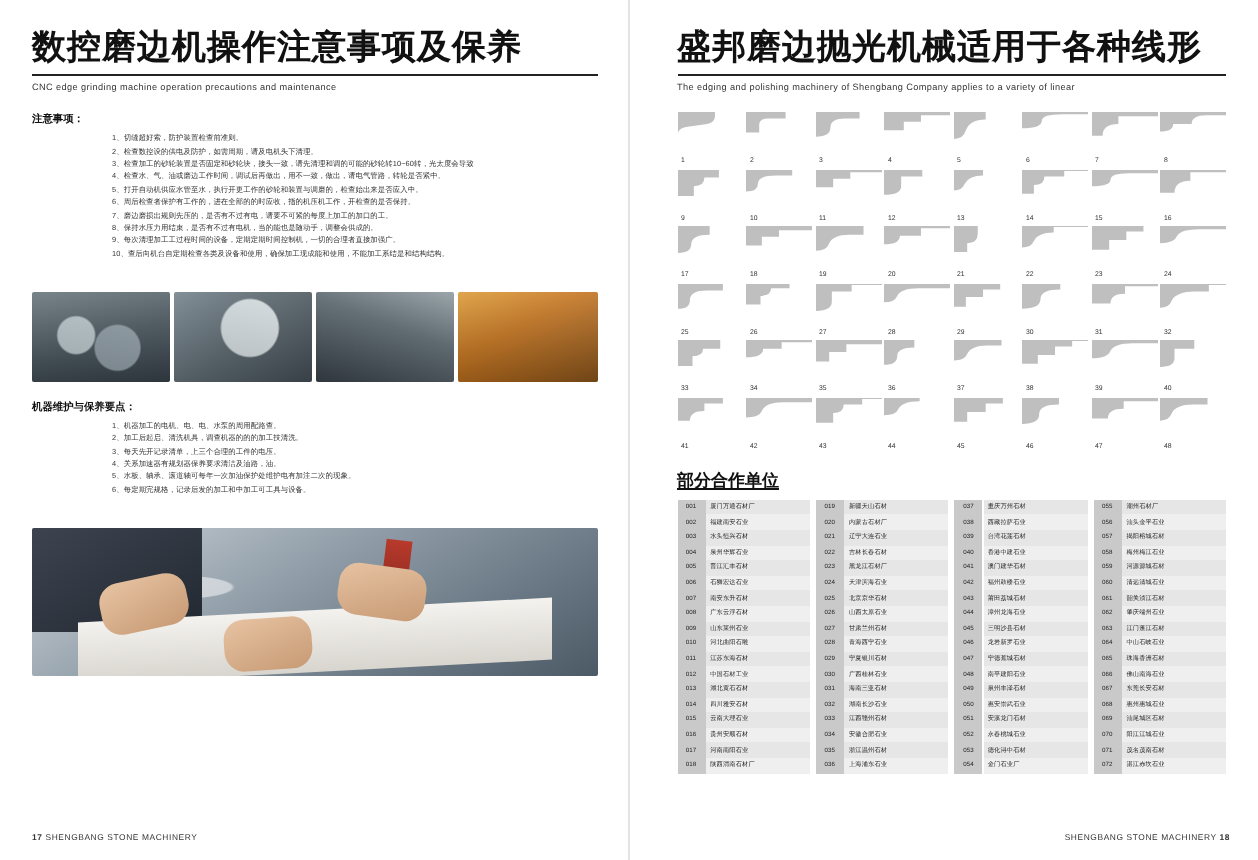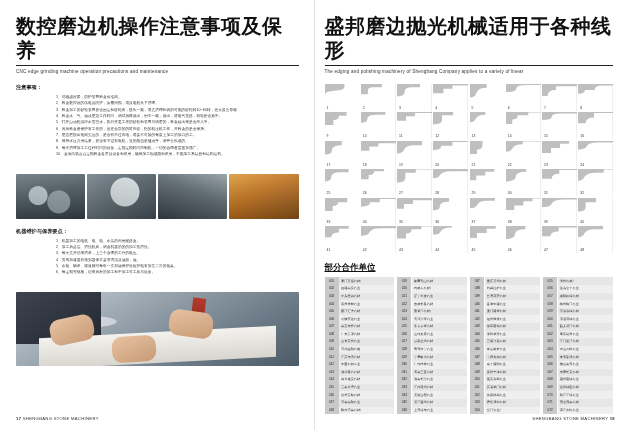--- a/index.html
+++ b/index.html
@@ -19,25 +19,25 @@
   .spread-gutter {
     position: absolute;
     left: 314px; top: 0; width: 1px; height: 430px;
     background: #e3e3e3;
   }
   .left-page, .right-page {
     position: relative;
     width: 314.5px; height: 430px;
     padding: 14px 16px 0 16px;
   }
-  .right-page { padding-left: 10px; }
+  .right-page { padding-left: 24px; }
 
   
   .title-cn {
-    font-size: 20px;
+    font-size: 17px;
     font-weight: bold;
     color: #111;
     letter-spacing: 0.5px;
     line-height: 1.2;
   }
   .title-rule {
     height: 1px;
     background: #222;
     margin: 3px 0 3px 0;
     width: 100%;

